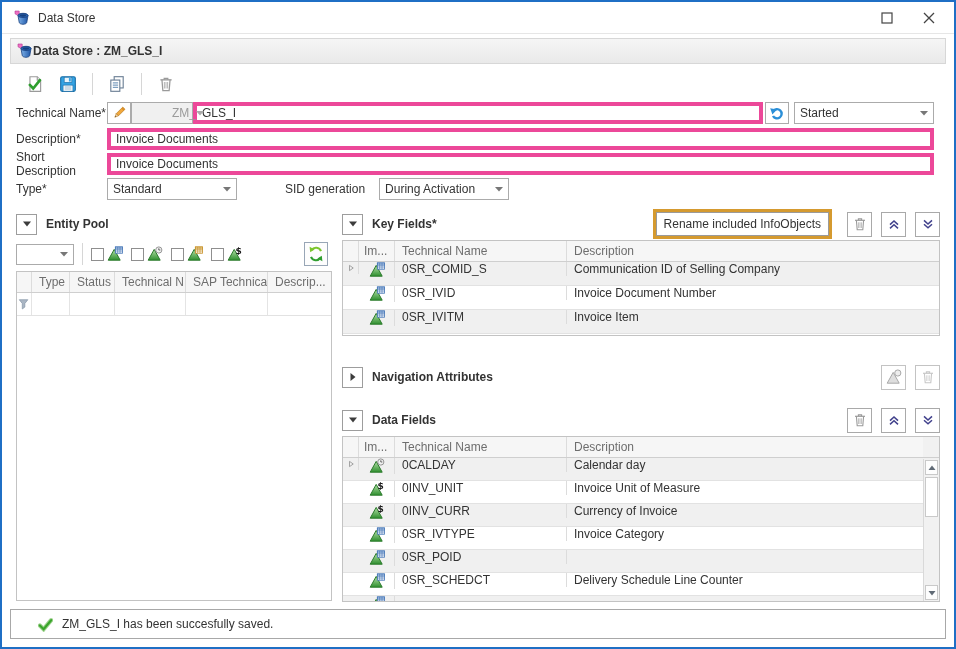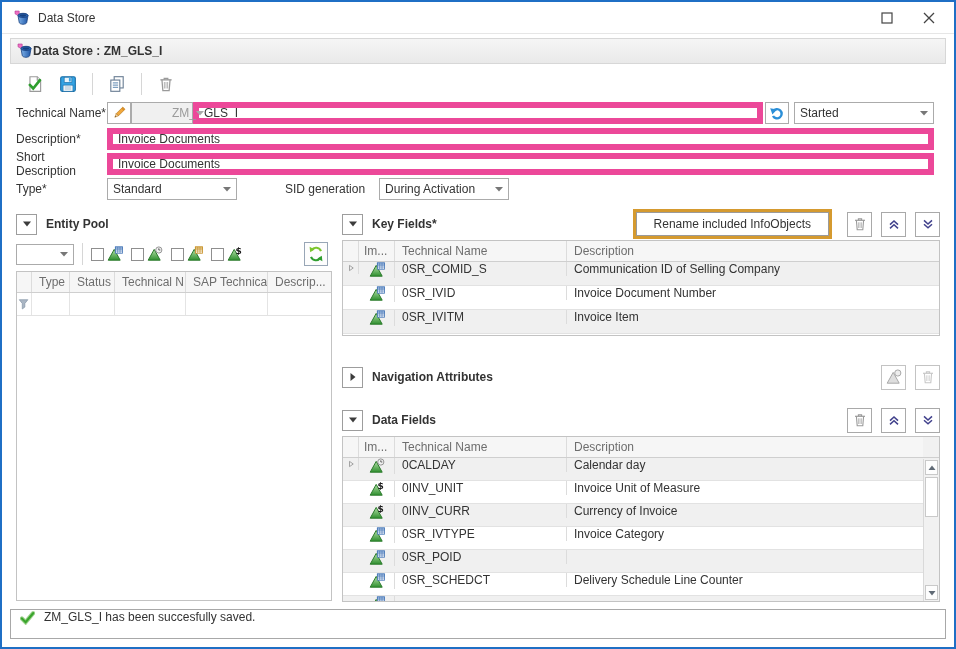--- a/index.html
+++ b/index.html
@@ -23,21 +23,21 @@
   
   .toolbar { position:absolute; left:8px; top:67px; right:8px; height:30px;
              display:flex; align-items:center; gap:7px; padding-left:12px; }
   .tbtn { width:26px; height:26px; display:flex; align-items:center; justify-content:center;
           background:transparent; border:1px solid transparent; }
   .tsep { width:1px; height:22px; background:#d6d6d6; margin:0 4px; }
 
   
   .frow { position:absolute; left:14px; right:20px; height:22px; display:flex; align-items:center; }
   .flbl { width:91px; flex:0 0 91px; }
-  .input { height:22px; border:6px solid #ec4899; background:#fff; color:#333;
+  .input { height:22px; border:4px solid #ec4899; background:#fff; color:#333;
            font:12px "Liberation Sans",sans-serif; padding:0 5px; outline:none; }
   .combo { height:22px; border:1px solid #ababab; background:#fff; display:flex;
            align-items:center; padding:0 5px; position:relative; }
   .combo .arr { margin-left:auto; }
   .combo.dis { background:#f0f0f0; color:#9b9b9b;padding-left:40px; }
   .sqbtn { width:24px; height:22px; border:1px solid #ababab; background:#fff;
            display:flex; align-items:center; justify-content:center; }
 
   
   .lpanel { position:absolute; left:14px; top:207px; width:316px; height:392px; }
@@ -45,21 +45,21 @@
 
   .sechdr { display:flex; align-items:center; gap:9px; height:30px; }
   .toggle { width:21px; height:21px; border:1px solid #9d9d9d; background:#fff;
             display:flex; align-items:center; justify-content:center; flex:0 0 21px; }
   .sectitle { font-weight:bold; }
   .spacer { flex:1; }
   .btn24 { width:25px; height:25px; border:1px solid #a9a9a9; background:#fff;
            display:flex; align-items:center; justify-content:center; }
   .btn24.dis { border-color:#c3c3c3; }
   .renframe { border:3px solid #d59a2f; padding:0; background:#fff; }
-  .renbtn { height:24px; border:1px solid #9a9a9a; background:#fff; padding:0 17px;
+  .renbtn { height:24px; border:1px solid #9a9a9a; background:#fff; padding:0 7px;
             display:flex; align-items:center; font:12px "Liberation Sans",sans-serif; color:#333; }
 
   
   .tbl { background:#fff; border:1px solid #c3c3c3; overflow:hidden; position:relative; }
   .thead { display:flex; height:21px; background:#f6f6f6; border-bottom:1px solid #cfcfcf;
            color:#6e6e6e; align-items:stretch; }
   .trow { display:flex; height:24px; border-bottom:1px solid #e2e2e2; align-items:flex-start; background:#fff; }
   .trow.odd { background:#f0f0f0; }
   .drow { height:23px; }
   .c { display:flex; align-items:center; padding:0 7px; border-right:1px solid #dcdcdc;
@@ -97,22 +97,22 @@
   .sbar { position:absolute; right:0; top:22px; bottom:0; width:16px; background:#f1f1f1;
           border-left:1px solid #d9d9d9; }
   .sbtnup,.sbtndn { position:absolute; left:1px; right:1px; height:15px; background:#fdfdfd;
           border:1px solid #c9c9c9; display:flex; align-items:center; justify-content:center; }
   .sbtnup { top:1px; } .sbtndn { bottom:1px; }
   .sthumb { position:absolute; left:1px; right:1px; top:18px; height:40px; background:#fff;
             border:1px solid #c9c9c9; }
 
   
   .statusbar { position:absolute; left:8px; right:8px; top:607px; height:30px;
-               border:1px solid #a8a8a8; background:#fff; display:flex; align-items:flex-start;
-               gap:9px; padding-left:9px; }
+               border:1px solid #a8a8a8; background:#fff; display:flex; align-items:center;
+               gap:9px; padding-left:27px; }
 
   svg { display:block; }
 </style>
 </head>
 <body>
 
 <svg width="0" height="0" style="position:absolute">
   <defs>
     <linearGradient id="gTri" x1="0" y1="0" x2="0" y2="1">
       <stop offset="0" stop-color="#b4e0a8"></stop>

